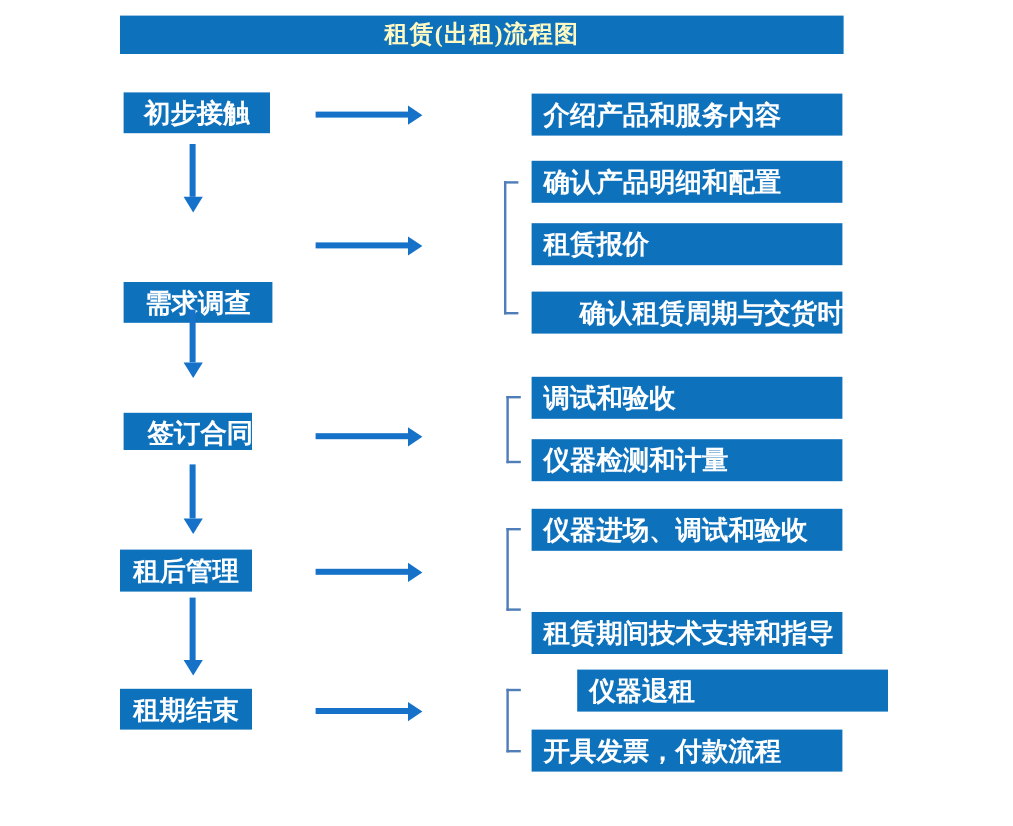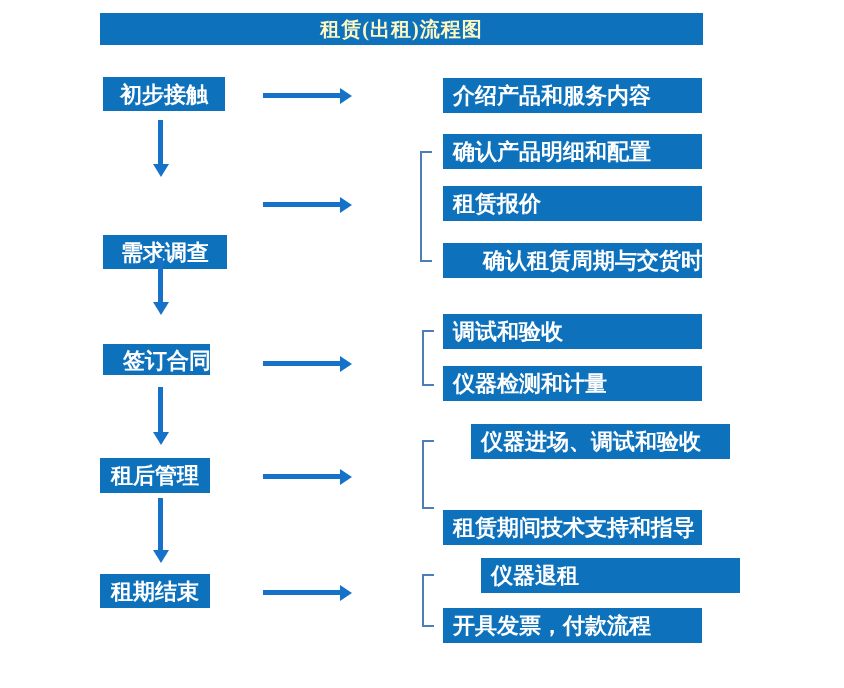--- a/index.html
+++ b/index.html
@@ -48,21 +48,21 @@
     width: 259px; height: 35px;
     line-height: 36px;
     padding-left: 10px;
   }
   .rb1  { top:  78px; }
   .rb2  { top: 134px; }
   .rb3  { top: 186px; }
   .rb4  { top: 243px; padding-left: 40px; }
   .rb5  { top: 314px; }
   .rb6  { top: 366px; }
-  .rb7  { top: 424px; margin-left: 28px; }
+  .rb7  { top: 424px; }
   .rb8  { top: 510px; }
   .rb9  { top: 558px; margin-left: 38px; }
   .rb10 { top: 608px; }
 
   
   .harrow {
     position: absolute;
     left: 263px;
     width: 77px; height: 5px;
     background: #1572C8;

